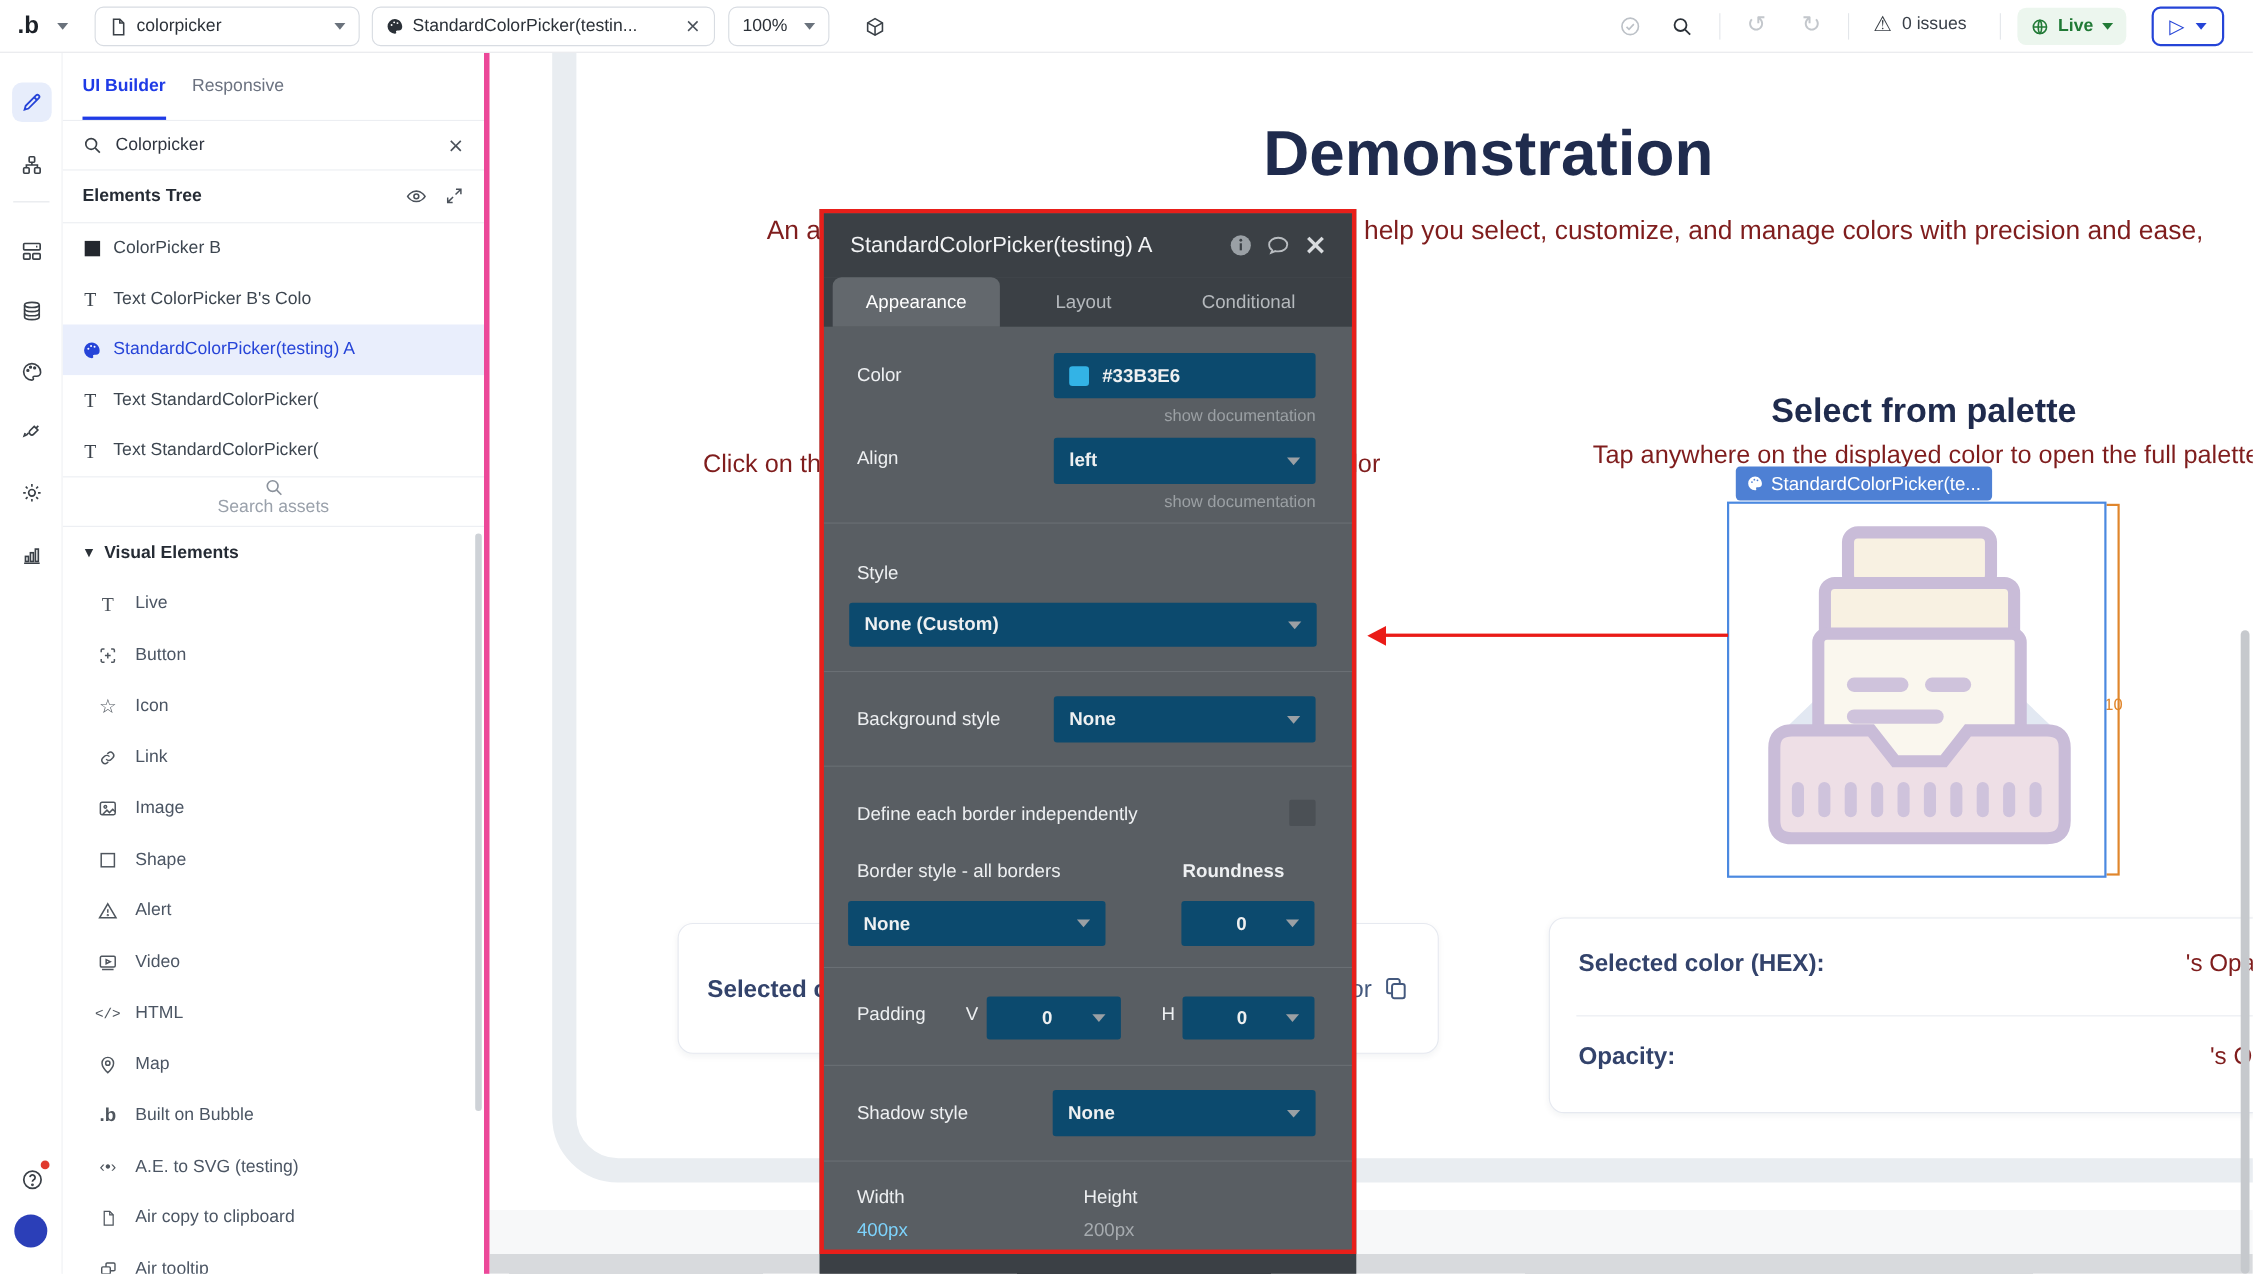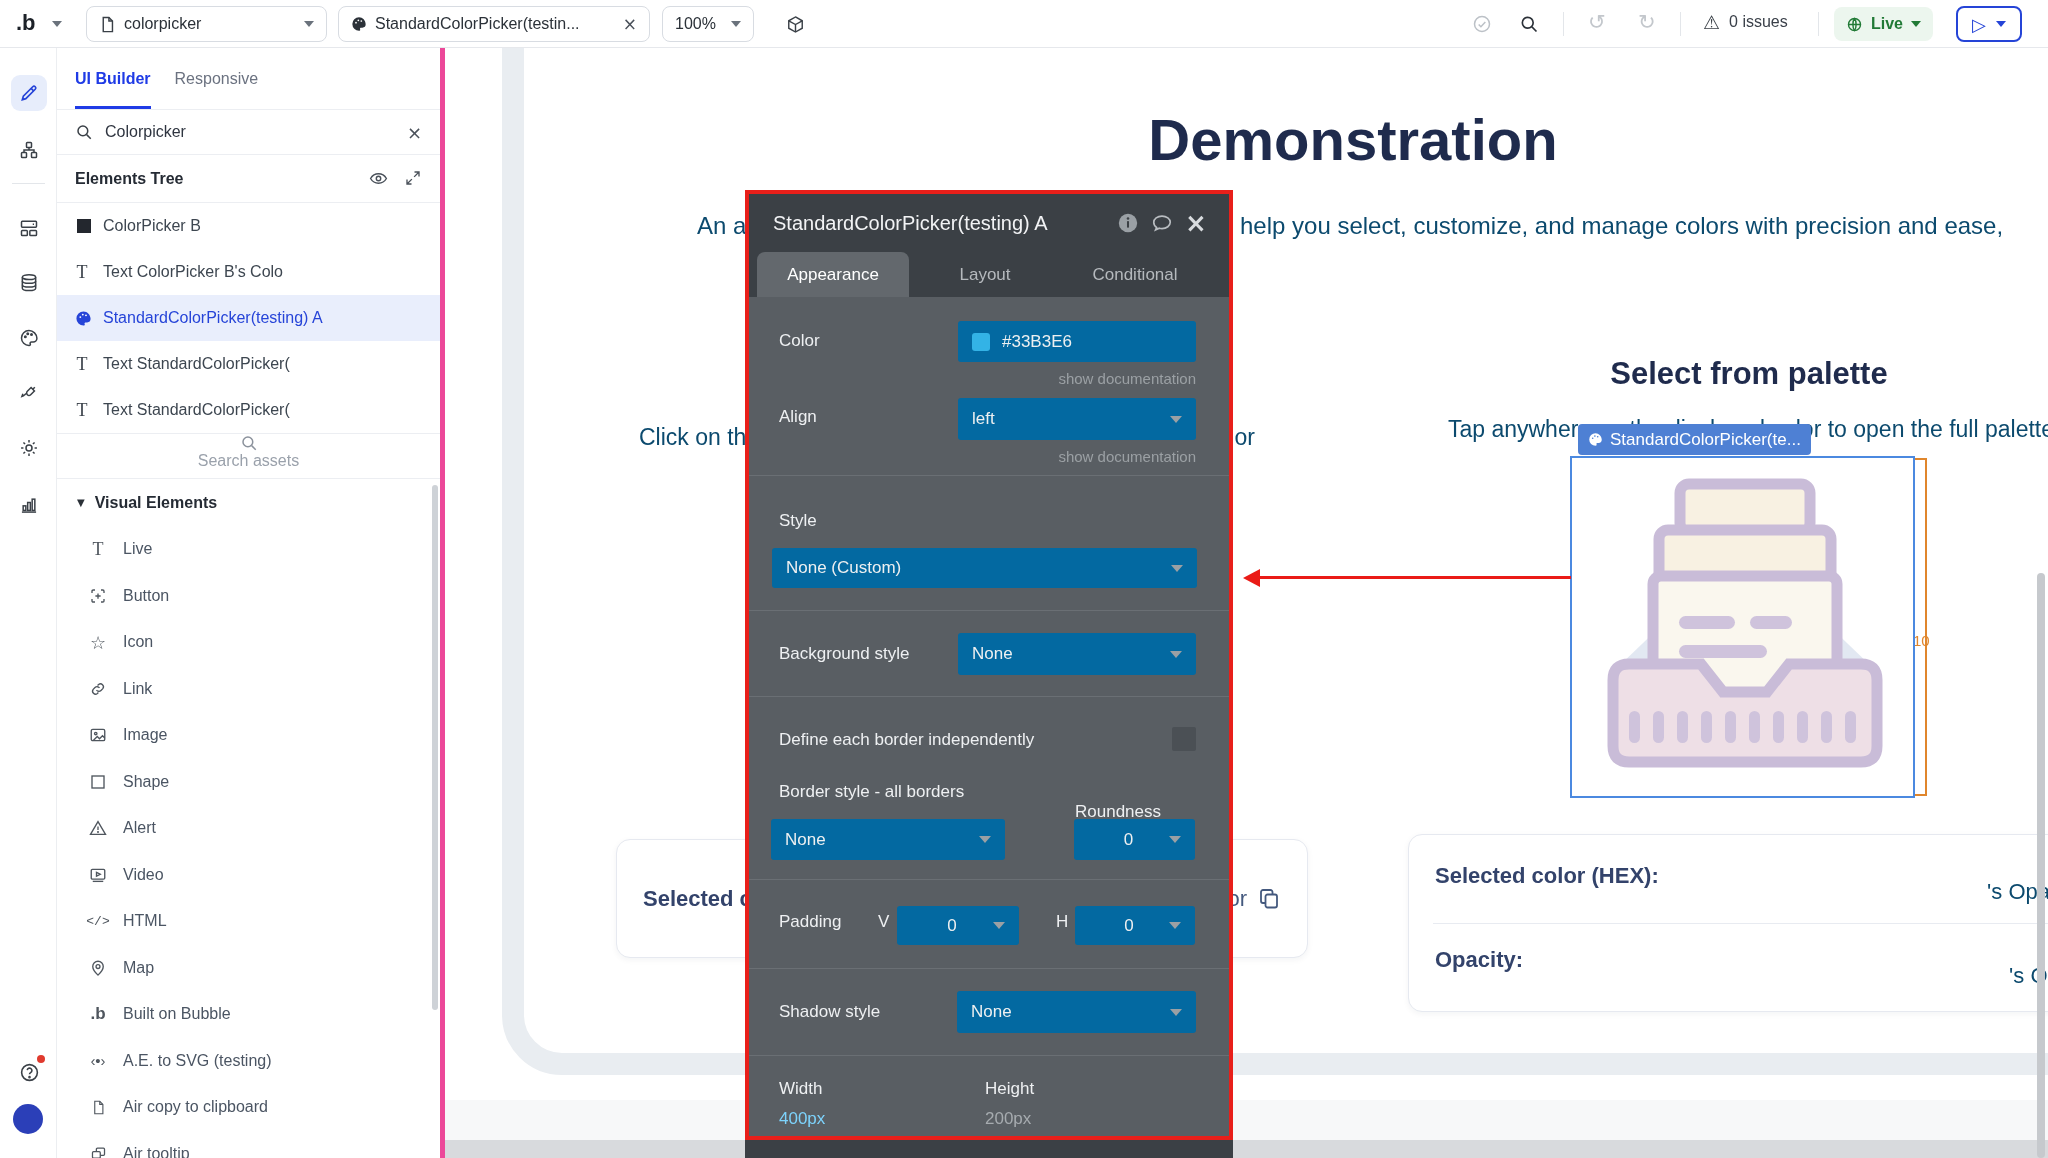--- a/index.html
+++ b/index.html
@@ -39,34 +39,34 @@
   .t-glyph { font-family:"Liberation Serif","DejaVu Serif",serif; font-size:18px; color:#3c434c; width:18px; text-align:center; }
   #assets { height:46px; padding:0 18px; gap:12px; border-top:1px solid #eceef2; border-bottom:1px solid #eceef2; color:#9aa1ab; font-size:16px;text-align:center; }
   #ve-head { height:47px; padding:0 20px; gap:10px; font-weight:bold; font-size:16px; color:#252b34; }
   .ve-item { height:46.5px; display:flex; align-items:center; gap:14px; padding-left:30px; font-size:16px; color:#4b5563; }
   .ve-ic { width:22px; display:flex; justify-content:center; color:#4f565e; }
   #panel-scroll { position:absolute; right:2px; top:437px; width:6px; height:525px; background:#ced2d7; border-radius:3px; }
 
   
   #canvas { position:absolute; left:445px; top:48px; width:1603px; height:1110px; background:#fff; overflow:hidden; z-index:10; }
   #page-guide { position:absolute; left:57px; top:-90px; width:2600px; height:1117px; border:22px solid #e9edf1; border-radius:60px; }
-  .navy { color:#1f2b4d; } .slate { color:#0c4a6e;margin-top:16px; }
+  .navy { color:#1f2b4d; } .slate { color:#7f1d1d; }
   .card { position:absolute; background:#fff; border:1px solid #e6e9f0; border-radius:14px; box-shadow:0 2px 6px rgba(20,30,60,.05); }
   .bold-lbl { font-weight:bold; color:#33436b; font-size:22px; }
 
   
   #inspector { position:absolute; left:745px; top:190px; width:488px; height:950px; border:4px solid #e81f1a; background:#595e63; z-index:60; }
   #insp-head { position:absolute; left:0; top:0; width:480px; height:58px; background:#3b4045; display:flex; align-items:center; padding:0 16px 0 24px; }
   #insp-title { color:#f2f3f5; font-size:20px; flex:1; }
   #insp-tabs { position:absolute; left:0; top:58px; width:480px; height:45px; background:#3b4045; }
   .insp-tab { position:absolute; bottom:0; height:45px; display:flex; align-items:center; justify-content:center; font-size:17px; color:#b5b9bd; }
   .insp-tab.active { background:#63686d; border-radius:8px 8px 0 0; color:#fff; }
   .ilabel { position:absolute; color:#eef0f2; font-size:17px; }
   .imuted { position:absolute; color:#9ba0a4; font-size:15px; }
-  .dd { position:absolute; background:#0369a1; border-radius:3px; color:#eef0f1; font-size:17px; display:flex; align-items:center; padding:0 14px; }
+  .dd { position:absolute; background:#0c4a6e; border-radius:3px; color:#eef0f1; font-size:17px; display:flex; align-items:center; padding:0 14px;font-weight:bold; }
   .dd .dd-caret { margin-left:auto; width:0; height:0; border-left:6px solid transparent; border-right:6px solid transparent; border-top:7px solid #9ba0a4; }
   .hr { position:absolute; left:0; width:480px; height:1px; background:#6a6f74; }
   .hicon { color:#b9bdc1; display:flex; align-items:center; justify-content:center; width:34px; height:34px; }
 
   .red-arrow-line { position:absolute; background:#ea1b17; height:3px; }
   .red-arrow-head { position:absolute; width:0; height:0; border-top:9px solid transparent; border-bottom:9px solid transparent; border-right:17px solid #ea1b17; }
 </style>
 </head>
 <body>
 
@@ -561,21 +561,21 @@
     <span>None</span>
       <span class="dd-caret"></span>
   </div>
 
   <div class="hr" style="top:502px;"></div>
 
   <div class="ilabel" style="left:30px; top:536px;">Define each border independently</div>
   <div class="abs" style="left:423px; top:533px; width:24px; height:24px; background:#4b5055; border-radius:2px;"></div>
 
   <div class="ilabel" style="left:30px; top:588px;">Border style - all borders</div>
-  <div class="ilabel" style="left:326px; top:608px;">Roundness</div>
+  <div class="ilabel" style="left:326px; top:588px;font-weight:bold;">Roundness</div>
   <div class="dd" style="left:22px; top:625px; width:234px; height:41px;">
     <span>None</span>
       <span class="dd-caret"></span>
   </div>
   <div class="dd" style="left:325px; top:625px; width:121px; height:41px;">
     <span style="flex:1; text-align:center;">0</span>
       <span class="dd-caret"></span>
   </div>
 
   <div class="hr" style="top:685px;"></div>

